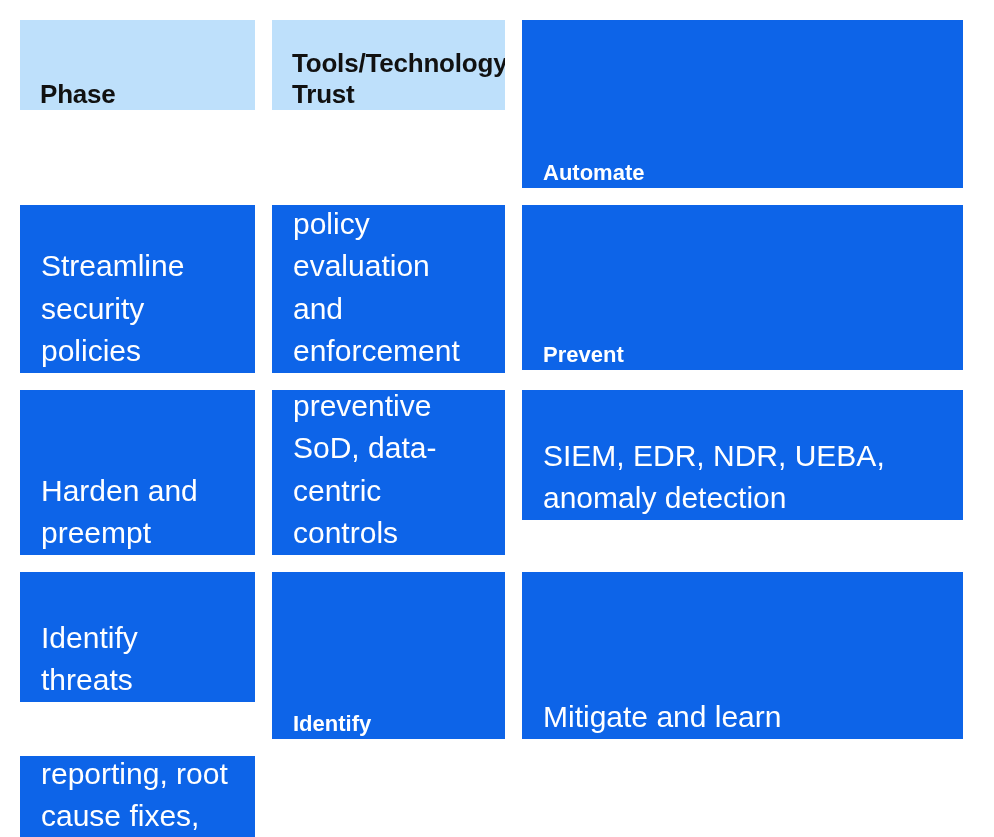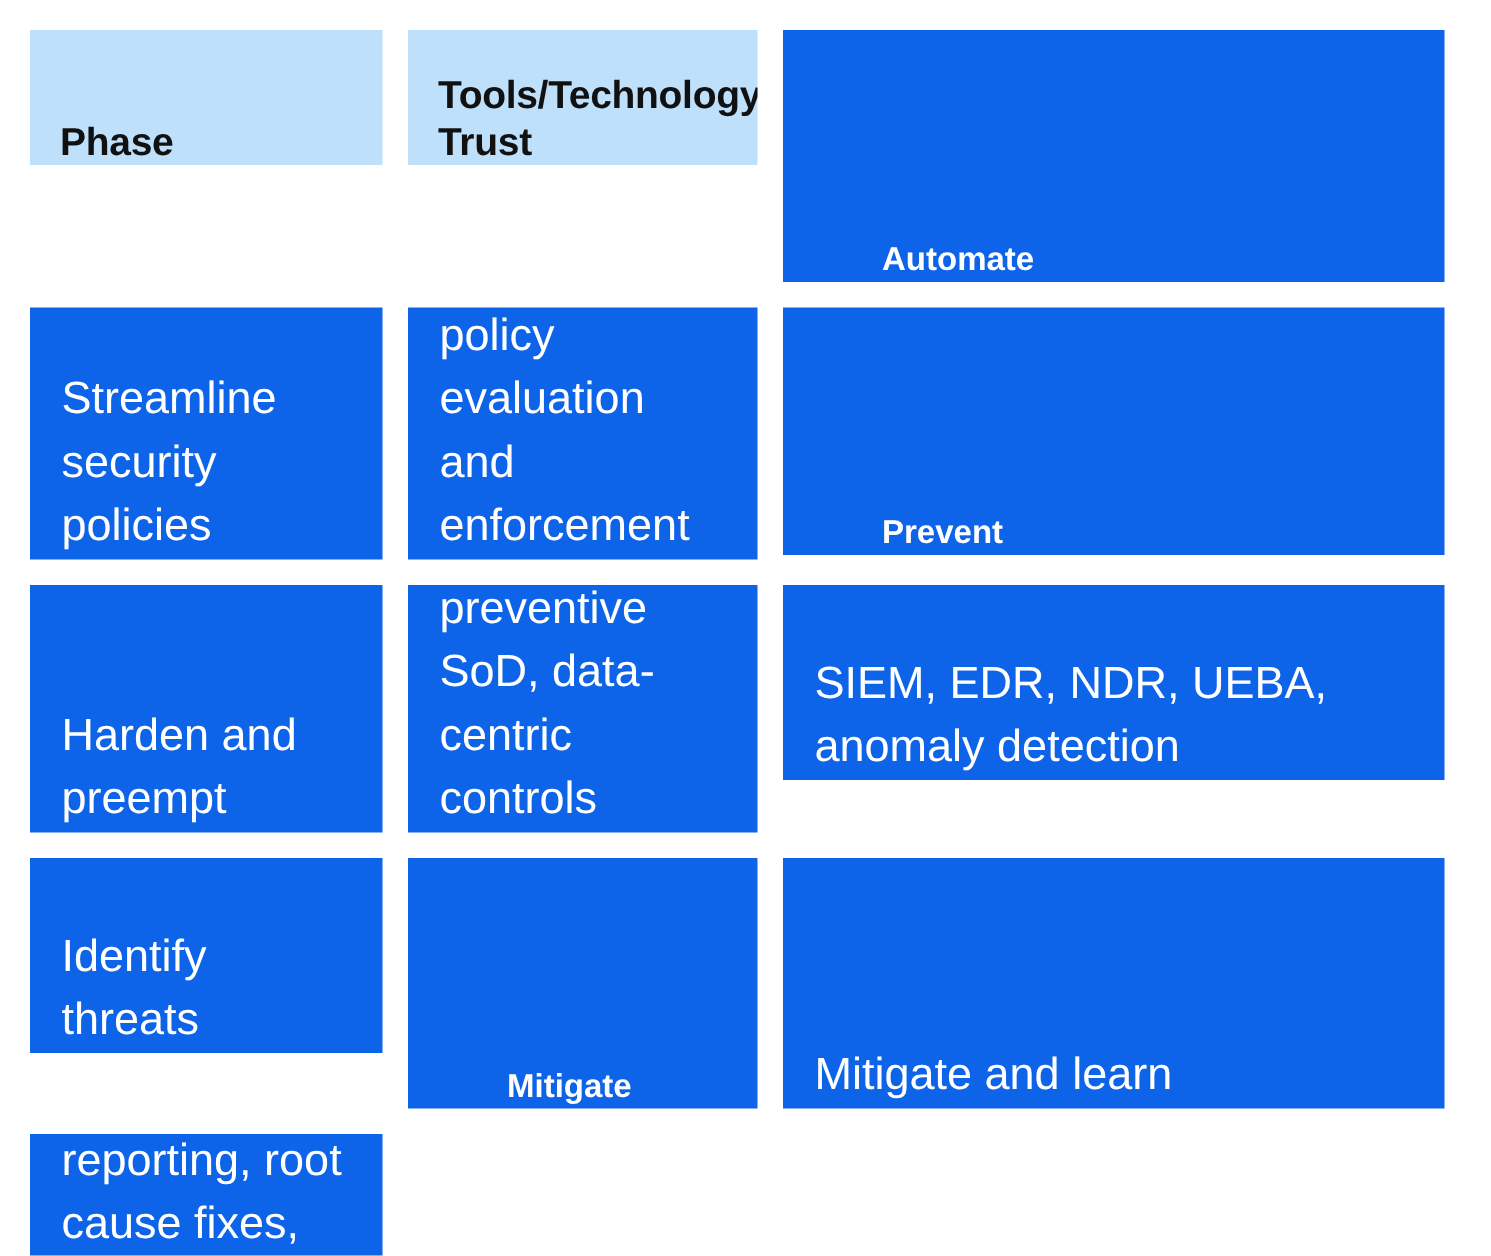--- a/index.html
+++ b/index.html
@@ -57,21 +57,20 @@
   }
   .body-cell .cell-text {
     font-size: 30px;
     color: #ffffff;
     line-height: 1.42;
     font-weight: normal;
   }
   .body-cell.phase .cell-text {
     font-weight: bold;
     font-size: 22px;
-    margin-left: 45px;
   }
   
   .r1 { height: 168px; }
   .r2 { height: 165px; }
   .r3 { height: 130px; }
   .r4 { height: 167px; }
 </style>
 </head>
 <body>
 
@@ -106,21 +105,21 @@
     </div>
 
     <div class="cell body-cell r3">
       <span class="cell-text">SIEM, EDR, NDR, UEBA, anomaly detection</span>
     </div>
     <div class="cell body-cell r3">
       <span class="cell-text">Identify threats</span>
     </div>
 
     <div class="cell body-cell phase r4">
-      <span class="cell-text">Mitigate</span>
+      <span class="cell-text">Identify</span>
     </div>
     <div class="cell body-cell r4">
       <span class="cell-text">Mitigate and learn</span>
     </div>
     <div class="cell body-cell r4">
       <span class="cell-text">IR teams, forensics, reporting, root cause fixes, continuous improvement</span>
     </div>
 
   </div>
 </div>

